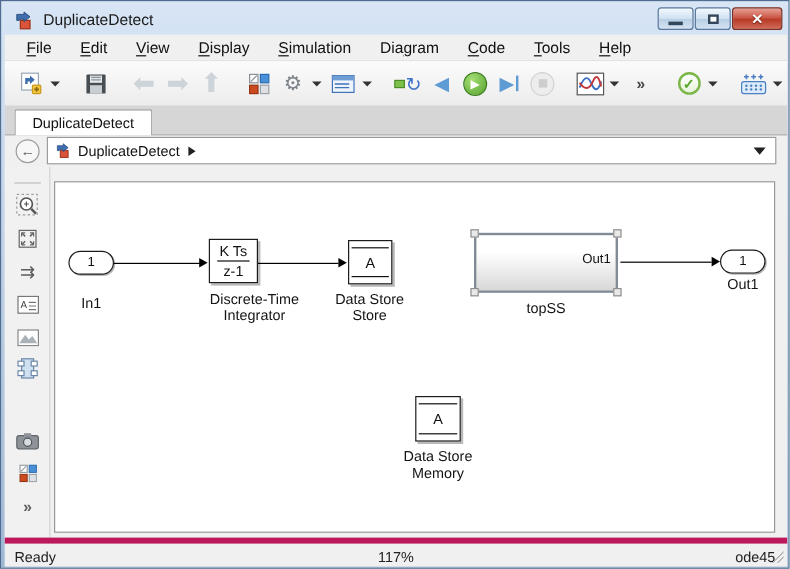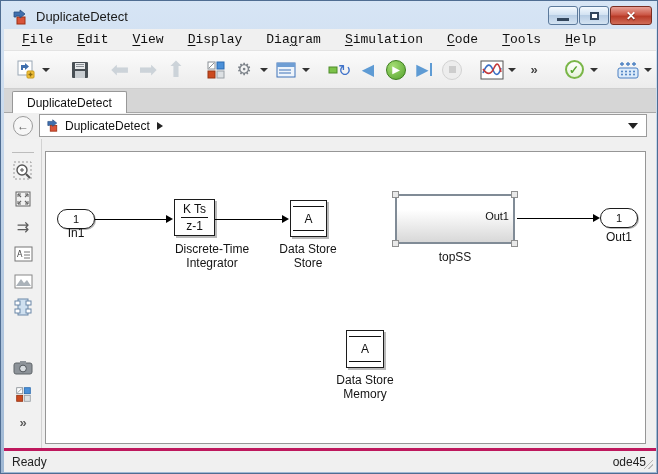--- a/index.html
+++ b/index.html
@@ -25,21 +25,21 @@
     background:linear-gradient(#e7a196,#cc5847 45%,#b83b28 55%,#d06c58);
     border-color:#7a2d20; color:#fff; font-weight:bold; font-size:11px;
   }
   .glyph-min { width:12px; height:3px; background:#33465c; margin-top:8px; }
   .glyph-restore { width:9px; height:8px; border:2px solid #33465c; background:#fff; }
   .glyph-close { color:#fff; font-weight:bold; font-size:12px; text-shadow:0 1px 1px #5e1207; }
   
   .body { position:absolute; left:3px; top:28px; width:652px; height:443px; background:#f0f0f0; }
   
   .menubar { height:22px; background:#f0f0f0; display:flex; align-items:center; padding-left:6px; border-bottom:1px solid #e3e3e3; }
-  .menu-item { font-size:13px; color:#101010; padding:2px 12px; cursor:default;font-family:Liberation Mono, monospace; }
+  .menu-item { font-size:13px; color:#101010; padding:2px 12px; cursor:default; }
   .menu-item u { text-underline-offset:2px; }
   
   .toolbar { height:38px; background:linear-gradient(#fbfbfb,#ececec); border-bottom:1px solid #cfcfcf; display:flex; align-items:center; padding-left:8px; }
   .tb-btn { height:28px; min-width:26px; display:flex; align-items:center; justify-content:center; border-radius:2px; position:relative; margin:0 1px; }
   .tb-caret { width:0; height:0; border-left:4px solid transparent; border-right:4px solid transparent; border-top:4px solid #333; margin:0 4px 0 2px; }
   .tb-div { width:1px; height:26px; background:#c6c6c6; margin:0 6px; }
   .tb-spacer { width:40px; }
   .tb-overflow { font-size:13px; font-weight:bold; color:#444; padding:0 6px; }
   .disabled-arrow { color:#ccd3d9; font-size:22px; line-height:20px; }
   .run-circle { width:20px; height:20px; border-radius:50%; background:radial-gradient(circle at 35% 30%,#a5de74,#5aա32); background:radial-gradient(circle at 35% 30%,#a5de74,#55a22e); border:1px solid #3c7d1e; color:#fff; font-size:10px; display:flex; align-items:center; justify-content:center; }
@@ -71,21 +71,21 @@
   .frac { width:100%; height:100%; display:flex; flex-direction:column; align-items:center; justify-content:center; font-size:12px; color:#111; }
   .frac-line { width:27px; height:1px; background:#111; margin:1px 0; }
   .ds-line { position:absolute; left:2px; right:2px; height:1px; background:#111; }
   .ds-letter { position:absolute; left:0; right:0; top:50%; transform:translateY(-50%); text-align:center; font-size:12px; color:#111; }
   .subsys { position:absolute; left:349px; top:42px; width:120px; height:50px; border:2px solid #808b96; background:linear-gradient(#ffffff 30%,#d8d8d8); }
   .handle { position:absolute; width:7px; height:7px; background:#e9e9e9; border:1px solid #8f8f8f; }
   .port-label { position:absolute; right:4px; top:14px; font-size:11px; color:#111; }
   .wire { position:absolute; height:1px; background:#000; }
   .arrowhead { position:absolute; width:0; height:0; border-top:4px solid transparent; border-bottom:4px solid transparent; border-left:7px solid #000; }
   
-  .statusbar { height:24px; background:#f0f0f0; border-top:3px solid #be185d; position:relative; font-size:12px; color:#222; }
+  .statusbar { height:24px; background:#f0f0f0; border-top:5px solid #be185d; position:relative; font-size:12px; color:#222; }
   .status-left { position:absolute; left:8px; top:4px; }
   .status-zoom { position:absolute; left:0; right:0; top:4px; text-align:center; }
   .status-solver { position:absolute; right:10px; top:4px; }
   .grip { position:absolute; right:3px; bottom:3px; width:10px; height:10px;
     background:linear-gradient(135deg, transparent 50%, #b9b9b9 50%, #b9b9b9 58%, transparent 58%, transparent 72%, #b9b9b9 72%, #b9b9b9 80%, transparent 80%); }
   svg { display:block; }
 </style>
 </head>
 <body>
 
@@ -110,22 +110,22 @@
     </div>
   </div>
 
   <div class="body">
 
     <div class="menubar">
       <span class="menu-item"><u>F</u>ile</span>
       <span class="menu-item"><u>E</u>dit</span>
       <span class="menu-item"><u>V</u>iew</span>
       <span class="menu-item"><u>D</u>isplay</span>
+      <span class="menu-item"><u>S</u>imulation</span>
       <span class="menu-item">Dia<u>g</u>ram</span>
-      <span class="menu-item"><u>S</u>imulation</span>
       <span class="menu-item"><u>C</u>ode</span>
       <span class="menu-item"><u>T</u>ools</span>
       <span class="menu-item"><u>H</u>elp</span>
     </div>
 
     <div class="toolbar">
       <div class="tb-btn">
         <svg width="22" height="22" viewBox="0 0 22 22">
           <rect x="3" y="2" width="14" height="14" fill="#fff" stroke="#9aa7b5"></rect>
           <path d="M6 11 L6 6 L10 6 L10 4 L14 7.5 L10 11 L10 9 L8 9 L8 11 Z" fill="#3f6fae"></path>
@@ -321,21 +321,21 @@
         <div class="pal-btn" style="top:271px;font-weight:bold;font-size:13px">
             <span>»</span>
           </div>
       </div>
 
       <div class="canvas">
 
         <div class="oval" style="left:11px;top:57px">
             <span>1</span>
           </div>
-        <div class="blk-label" style="left:30px;top:74px">In1</div>
+        <div class="blk-label" style="left:30px;top:94px">In1</div>
 
         <div class="wire" style="left:49px;top:67px;width:73px"></div>
         <div class="arrowhead" style="left:120px;top:63px"></div>
 
         <div class="sq-block" style="left:128px;top:47px;width:41px;height:37px">
           <div class="frac">
             <span>K Ts</span>
             <div class="frac-line"></div>
             <span>z-1</span>
           </div>
@@ -383,18 +383,19 @@
         <div class="blk-label" style="left:319px;top:221px">
           <div>Data Store</div>
           <div>Memory</div>
         </div>
 
       </div>
     </div>
 
     <div class="statusbar">
       <span class="status-left">Ready</span>
+      <span class="status-zoom">117%</span>
       <span class="status-solver">ode45</span>
       <div class="grip"></div>
     </div>
 
   </div>
 </div>
 
 </body></html>

